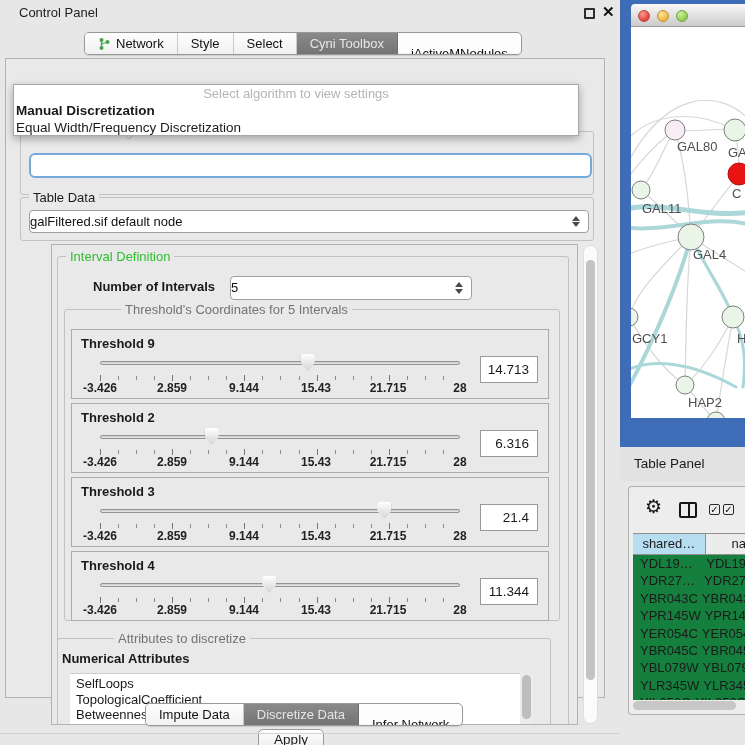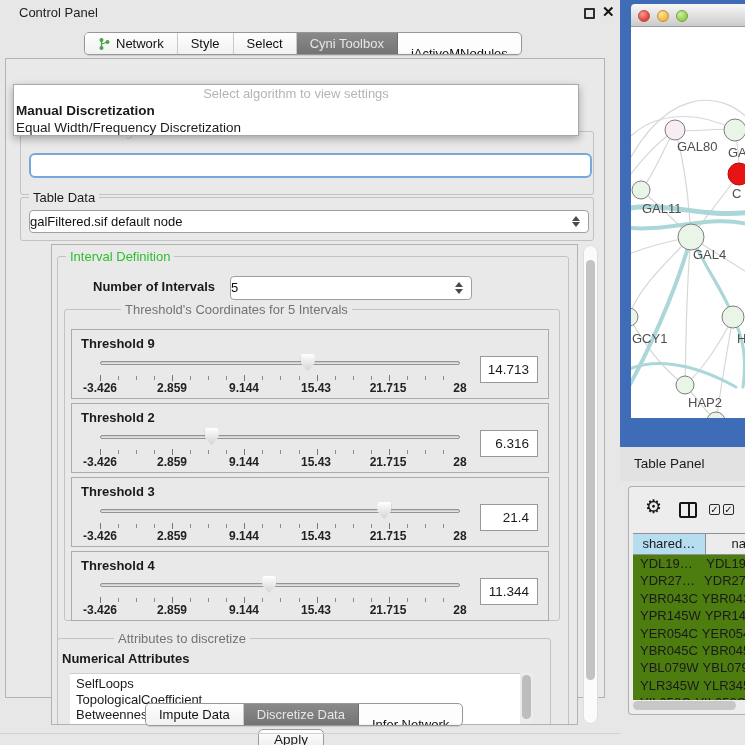--- a/index.html
+++ b/index.html
@@ -126,21 +126,21 @@
   #col-ic i { position:absolute; left:50%; top:0; bottom:0; width:2px; background:#141414; }
   .cb { position:absolute; top:17px; width:11px; height:11px; border:1.5px solid #2a2a2a;
         border-radius:2px; font-size:10px; line-height:9px; text-align:center; color:#111; }
   #cb1 { left:80px; } #cb2 { left:94px; }
   #tp-table { position:absolute; left:4px; top:46px; width:113px; height:167px; overflow:hidden;
               background:#fff; }
   #tp-head { display:flex; height:22px; border-top:1px solid #909090; border-bottom:1px solid #909090; }
   #tp-head .h1 { width:76px; background:#b7ddf1; border-right:1px solid #909090;
                  text-align:center; line-height:20px; }
   #tp-head .h2 { flex:1; background:#ececec; line-height:20px; padding-left:26px; }
-  .tp-row { display:flex; height:17.4px; line-height:17.4px; background:#4d7c0f; }
+  .tp-row { display:flex; height:17.4px; line-height:17.4px; background:#15803d; }
   .tp-row .c1 { width:76px; padding-left:7px; }
   .tp-row .c2 { flex:1; padding-left:4px; }
   #tp-hscroll { position:absolute; left:3px; top:214px; width:110px; height:10px; }
   #tp-hscroll .hthumb { position:absolute; left:1px; top:0; width:103px; height:9px;
                         background:#c7c7c7; border-radius:5px; }
 
   .net-ic svg { display:block; }
 </style>
 </head>
 <body>

